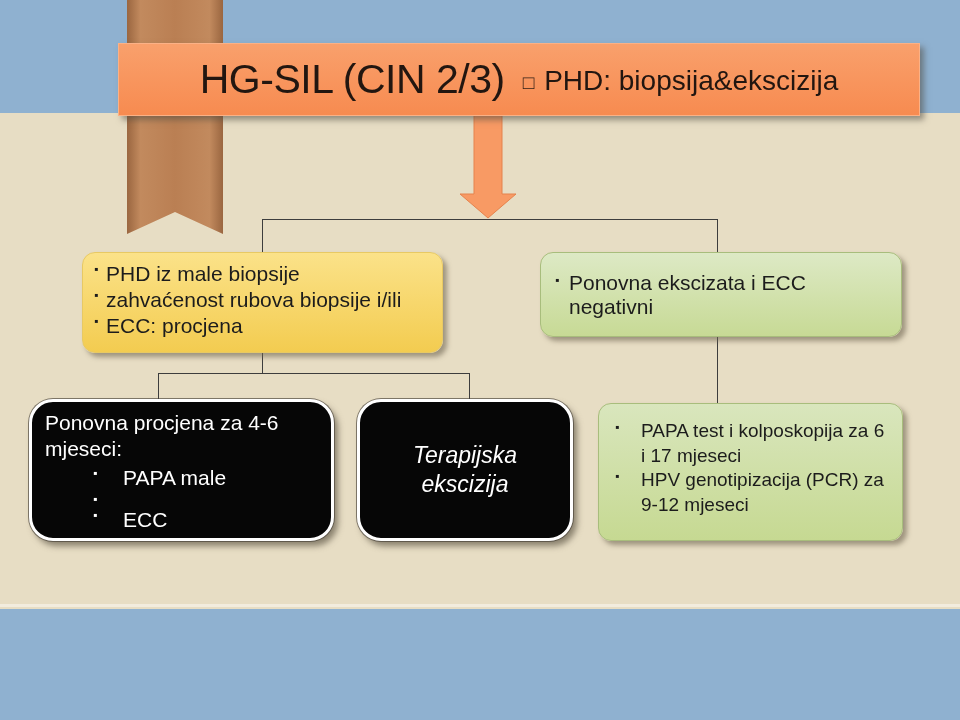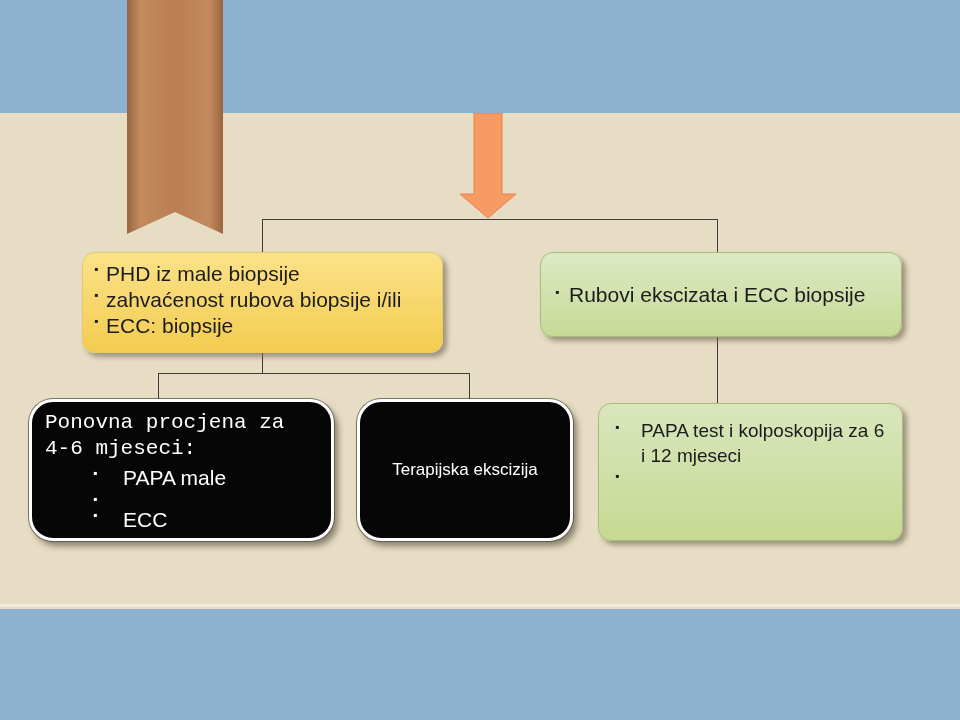--- a/index.html
+++ b/index.html
@@ -53,38 +53,38 @@
   }
   .black-box{
     background:#060606; border:3px solid #ffffff; border-radius:24px;
     box-shadow:0 0 0 1px rgba(70,65,55,0.65), 4px 5px 6px rgba(105,98,80,0.75);
     color:#ffffff;
   }
   .black-box-left{left:29px; top:399px; width:305px; height:142px; padding:8px 10px 0 13px; font-size:21px; line-height:1.26;}
   .black-box-mid{
     left:357px; top:399px; width:216px; height:142px;
     display:flex; align-items:center; justify-content:center; text-align:center;
-    font-size:17px; line-height:1.25; padding:0 20px;
+    font-size:23px; line-height:1.25; padding:0 20px;font-style:italic;
   }
   .black-box-mid .mid-text{max-width:172px;}
   .green-box-bottom{
     left:598px; top:403px; width:305px; height:138px; border-radius:13px;
     background:linear-gradient(#d9e6bd,#c6d992);
     border:1px solid #a8bd7c;
     padding:15px 14px 0 14px; font-size:19px; line-height:1.3;
   }
 
   .bul-row{display:flex; align-items:flex-start;}
   .blt{flex:0 0 auto; font-size:12px; line-height:inherit; margin-top:1px; width:12px;}
   .yellow-box .blt{width:12px;}
   .green-box-top .blt{width:14px; margin-top:2px;}
   .green-box-bottom .blt{width:26px; padding-left:2px;}
   .black-list{margin-left:46px;}
   .black-list .blt{width:30px; padding-left:2px;}
-  .black-box-left .heading{margin-bottom:2px;font-family:Liberation Mono, monospace;}
+  .black-box-left .heading{margin-bottom:2px;}
 </style>
 </head>
 <body>
 
 <div class="stage">
 
   <div class="band top"></div>
   <div class="band-highlight"></div>
   <div class="band bottom"></div>
 
@@ -94,40 +94,45 @@
   <div class="line" style="left:262px; top:219px; width:1px; height:155px;"></div>
   <div class="line" style="left:717px; top:219px; width:1px; height:186px;"></div>
   <div class="line" style="left:158px; top:373px; width:312px; height:1px;"></div>
   <div class="line" style="left:158px; top:373px; width:1px; height:27px;"></div>
   <div class="line" style="left:469px; top:373px; width:1px; height:27px;"></div>
 
   <svg class="arrow" width="70" height="106" viewBox="0 0 70 106">
     <polygon points="20,0 48,0 48,81 62,81 34,105 6,81 20,81" fill="#f89a64" stroke="#e5824c" stroke-width="1"></polygon>
   </svg>
 
+  <div class="title-box">
+    <span class="title-main">HG-SIL (CIN 2/3)</span>
+    <span class="title-square">□</span>
+    <span class="title-sub">PHD: biopsija&amp;ekscizija</span>
+  </div>
 
   <div class="node yellow-box shadow">
     <div class="bul-row">
       <span class="blt">▪</span>
       <span>PHD iz male biopsije</span>
     </div>
     <div class="bul-row">
       <span class="blt">▪</span>
       <span>zahvaćenost rubova biopsije i/ili</span>
     </div>
     <div class="bul-row">
       <span class="blt">▪</span>
-      <span>ECC: biopsije</span>
+      <span>ECC: procjena</span>
     </div>
   </div>
 
   <div class="node green-box-top shadow">
     <div class="bul-row">
       <span class="blt">▪</span>
-      <span>Rubovi ekscizata i ECC biopsije</span>
+      <span>Ponovna ekscizata i ECC negativni</span>
     </div>
   </div>
 
   <div class="node black-box black-box-left">
     <div class="heading">Ponovna procjena za 4-6 mjeseci:</div>
     <div class="black-list">
       <div class="bul-row">
         <span class="blt">▪</span>
         <span>PAPA male</span>
       </div>
@@ -141,20 +146,21 @@
     </div>
   </div>
 
   <div class="node black-box black-box-mid">
     <span class="mid-text">Terapijska ekscizija</span>
   </div>
 
   <div class="node green-box-bottom shadow">
     <div class="bul-row">
       <span class="blt">▪</span>
-      <span>PAPA test i kolposkopija za 6 i 12 mjeseci</span>
+      <span>PAPA test i kolposkopija za 6 i 17 mjeseci</span>
     </div>
     <div class="bul-row">
       <span class="blt">▪</span>
+      <span>HPV genotipizacija (PCR) za 9-12 mjeseci</span>
     </div>
   </div>
 
 </div>
 
 </body></html>

